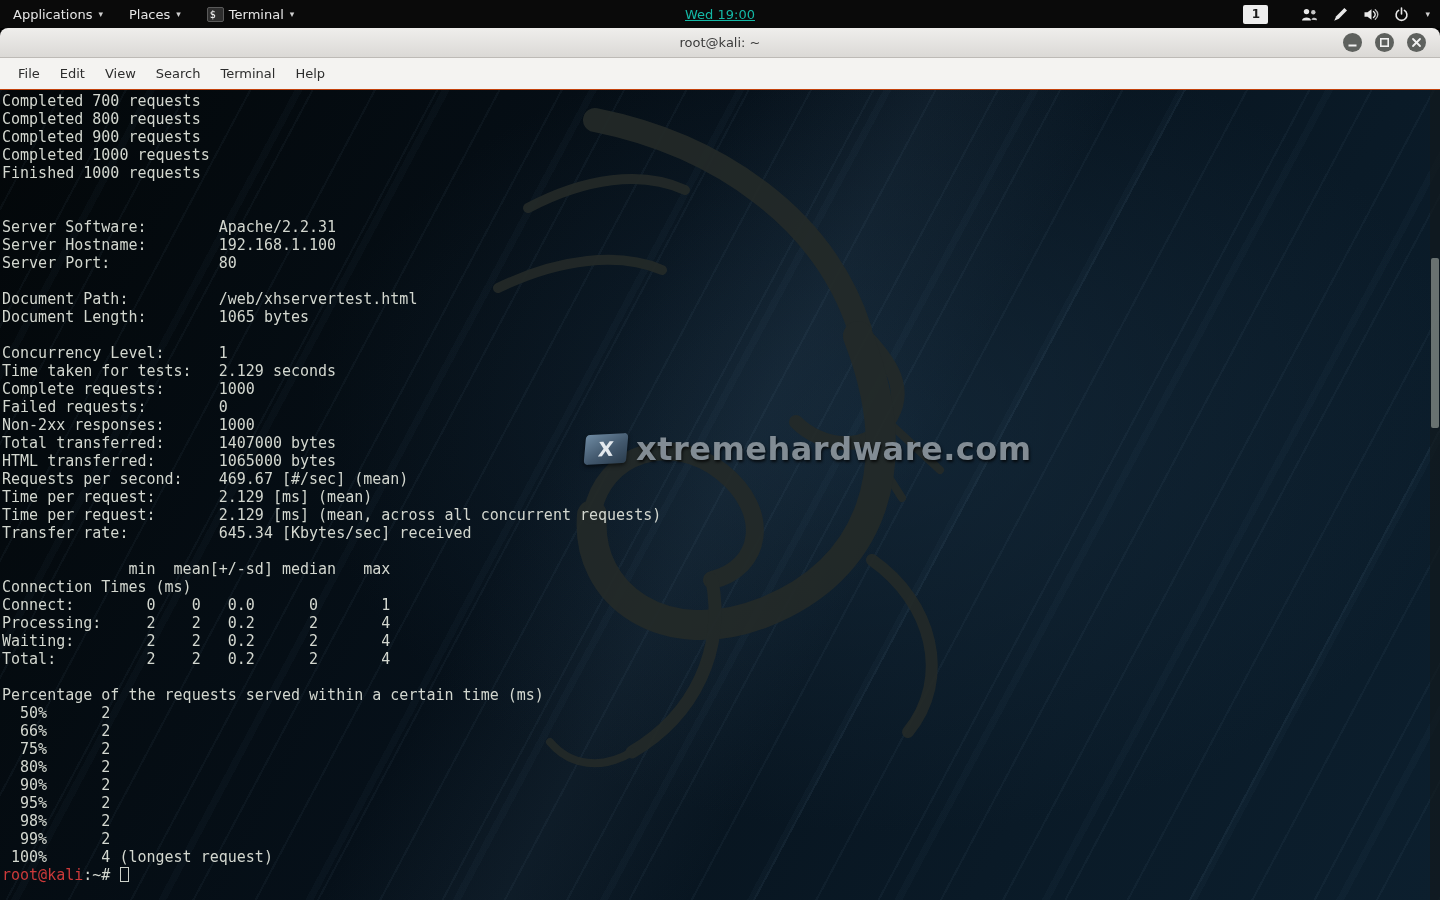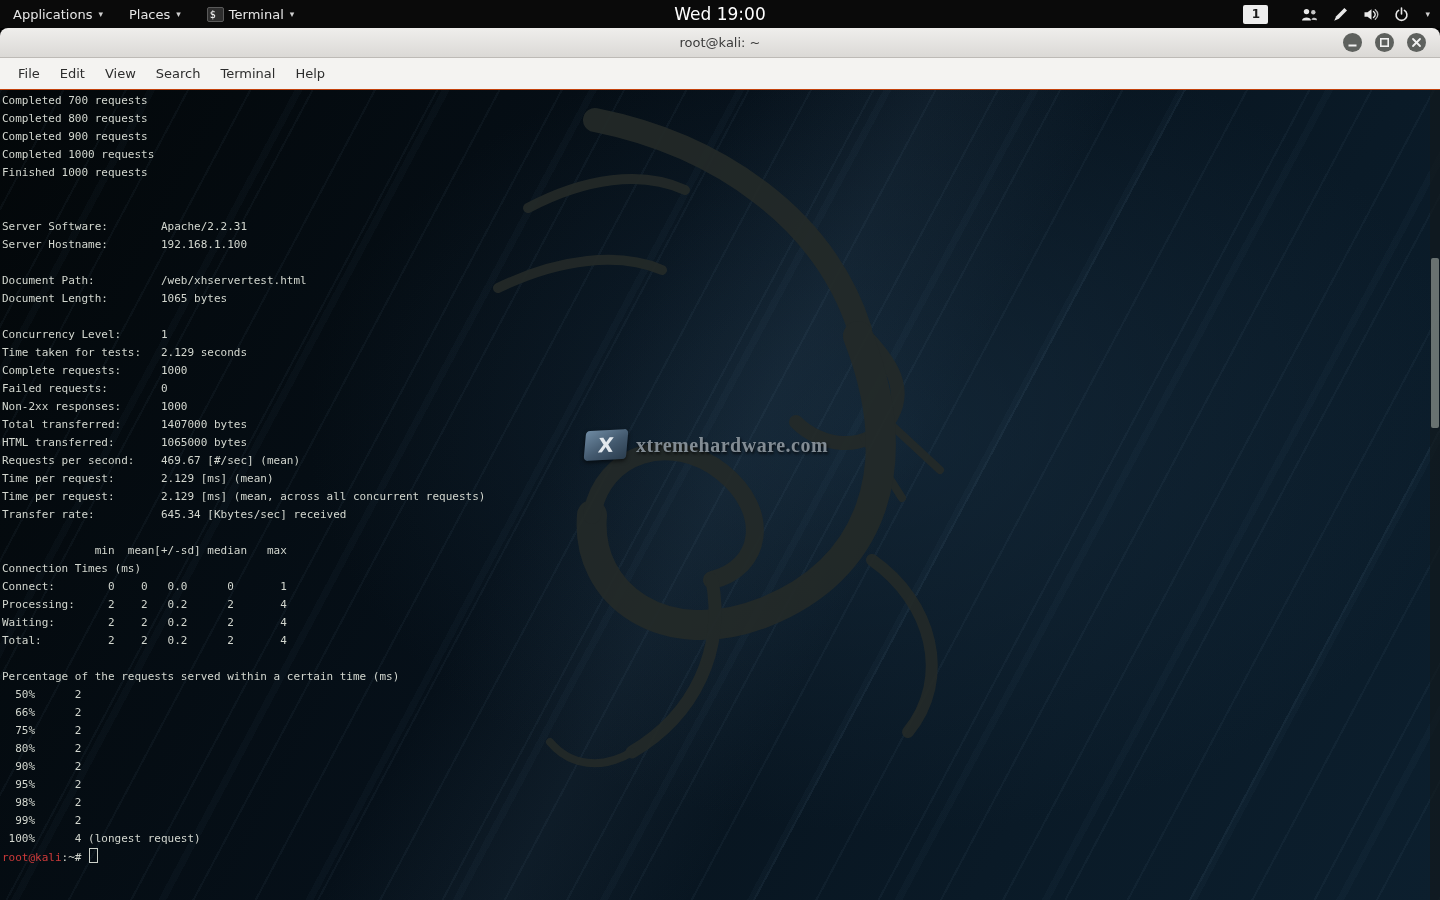--- a/index.html
+++ b/index.html
@@ -4,21 +4,21 @@
 <style>
   * { margin:0; padding:0; box-sizing:border-box; }
   html,body { width:1440px; height:900px; overflow:hidden; background:#000; font-family:"DejaVu Sans", sans-serif; }
 
   
   .topbar { height:28px; background:#0a0a0a; display:flex; align-items:center; color:#e6e6e6; font-size:13px; position:relative; z-index:30; }
   .tb-left { display:flex; height:100%; align-items:center;justify-content:space-between; }
   .tb-item { display:flex; align-items:center; gap:5px; padding:0 13px; height:100%; cursor:pointer; }
   .chev { font-size:9px; color:#cfcfcf; margin-left:1px; line-height:1; }
   .term-badge { width:17px; height:15px; background:#2e2e2e; border:1px solid #5a5a5a; border-radius:2px; color:#fff; font-size:10px; line-height:13px; padding-left:2px; font-family:"DejaVu Sans Mono", monospace; }
-  .tb-clock { position:absolute; left:50%; transform:translateX(-50%); font-size:17px; color:#ffffff; cursor:pointer; }
+  .tb-clock { position:absolute; left:50%; transform:translateX(-50%); font-size:13px; color:#14b8a6; cursor:pointer;text-decoration:underline; }
   .tb-right { margin-left:auto; display:flex; align-items:center; height:100%; padding-right:10px; gap:15px; }
   .ws-box { min-width:25px; height:19px; background:#ededed; color:#1a1a1a; border-radius:2px; text-align:center; font-size:12px; line-height:19px; padding:0 5px; font-weight:bold; cursor:pointer; margin-right:18px; }
   .tb-icon { display:flex; align-items:center; cursor:pointer; }
   .tb-icon svg { display:block; }
 
   
   .window { position:absolute; top:28px; left:0; width:1440px; height:872px; }
   .titlebar { height:30px; background:linear-gradient(#efeeec,#dbd9d6); border-bottom:1px solid #bdbab6; position:relative; display:flex; align-items:center; justify-content:center; border-radius:8px 8px 0 0; }
   .title { font-size:13px; color:#3b3b3b; }
   .win-btns { position:absolute; right:14px; top:5px; display:flex; gap:13px; }
@@ -39,25 +39,25 @@
       repeating-linear-gradient(118deg, rgba(90,130,160,0.045) 0 7px, transparent 7px 130px);
   }
   .dragon { position:absolute; left:380px; top:0; width:720px; height:740px; opacity:0.9; pointer-events:none; }
 
   .watermark { position:absolute; left:585px; top:340px; display:flex; align-items:center; gap:9px; pointer-events:none; }
   .wm-x { width:42px; height:30px; border-radius:4px; transform:skewX(-8deg) rotate(-3deg);
     background:linear-gradient(150deg,#6f8ba3 0%,#43596e 55%,#2b3d4e 100%);
     box-shadow:0 2px 4px rgba(0,0,0,0.6);
     display:flex; align-items:center; justify-content:center;
     color:#e3e9ee; font-weight:bold; font-size:20px; }
-  .wm-text { font-size:20px; font-weight:bold; color:#828c94; letter-spacing:0.5px;
-    text-shadow:1px 2px 3px rgba(0,0,0,0.75);font-family:Liberation Serif, serif; }
+  .wm-text { font-size:32px; font-weight:bold; color:#828c94; letter-spacing:0.5px;
+    text-shadow:1px 2px 3px rgba(0,0,0,0.75); }
 
   .console { position:absolute; left:0; top:0; right:12px; bottom:0; padding:2px 0 0 2px;
-    font-family:"DejaVu Sans Mono", monospace; font-size:11px; line-height:18px; color:#d3d7cf; cursor:text; }
+    font-family:"DejaVu Sans Mono", monospace; font-size:15px; line-height:18px; color:#d3d7cf; cursor:text; }
   .line { height:18px; white-space:pre; }
   .prompt-user { color:#cd3a3a; }
   .cursor { display:inline-block; width:9px; height:15px; border:1px solid #cdd2ca; vertical-align:-2px; margin-left:1px; }
 
   .term-scrollbar { position:absolute; top:0; right:0; width:10px; height:100%; background:rgba(18,24,28,0.65); }
   .term-scroll-thumb { position:absolute; top:168px; right:1px; width:8px; height:170px; background:#9aa29b; opacity:0.65; border-radius:2px; cursor:pointer; }
 </style>
 </head>
 <body>
 
@@ -174,20 +174,21 @@
     <div class="console">
       <div class="line">Completed 700 requests</div>
       <div class="line">Completed 800 requests</div>
       <div class="line">Completed 900 requests</div>
       <div class="line">Completed 1000 requests</div>
       <div class="line">Finished 1000 requests</div>
       <div class="line"></div>
       <div class="line"></div>
       <div class="line">Server Software:        Apache/2.2.31</div>
       <div class="line">Server Hostname:        192.168.1.100</div>
+      <div class="line">Server Port:            80</div>
       <div class="line"></div>
       <div class="line">Document Path:          /web/xhservertest.html</div>
       <div class="line">Document Length:        1065 bytes</div>
       <div class="line"></div>
       <div class="line">Concurrency Level:      1</div>
       <div class="line">Time taken for tests:   2.129 seconds</div>
       <div class="line">Complete requests:      1000</div>
       <div class="line">Failed requests:        0</div>
       <div class="line">Non-2xx responses:      1000</div>
       <div class="line">Total transferred:      1407000 bytes</div>

